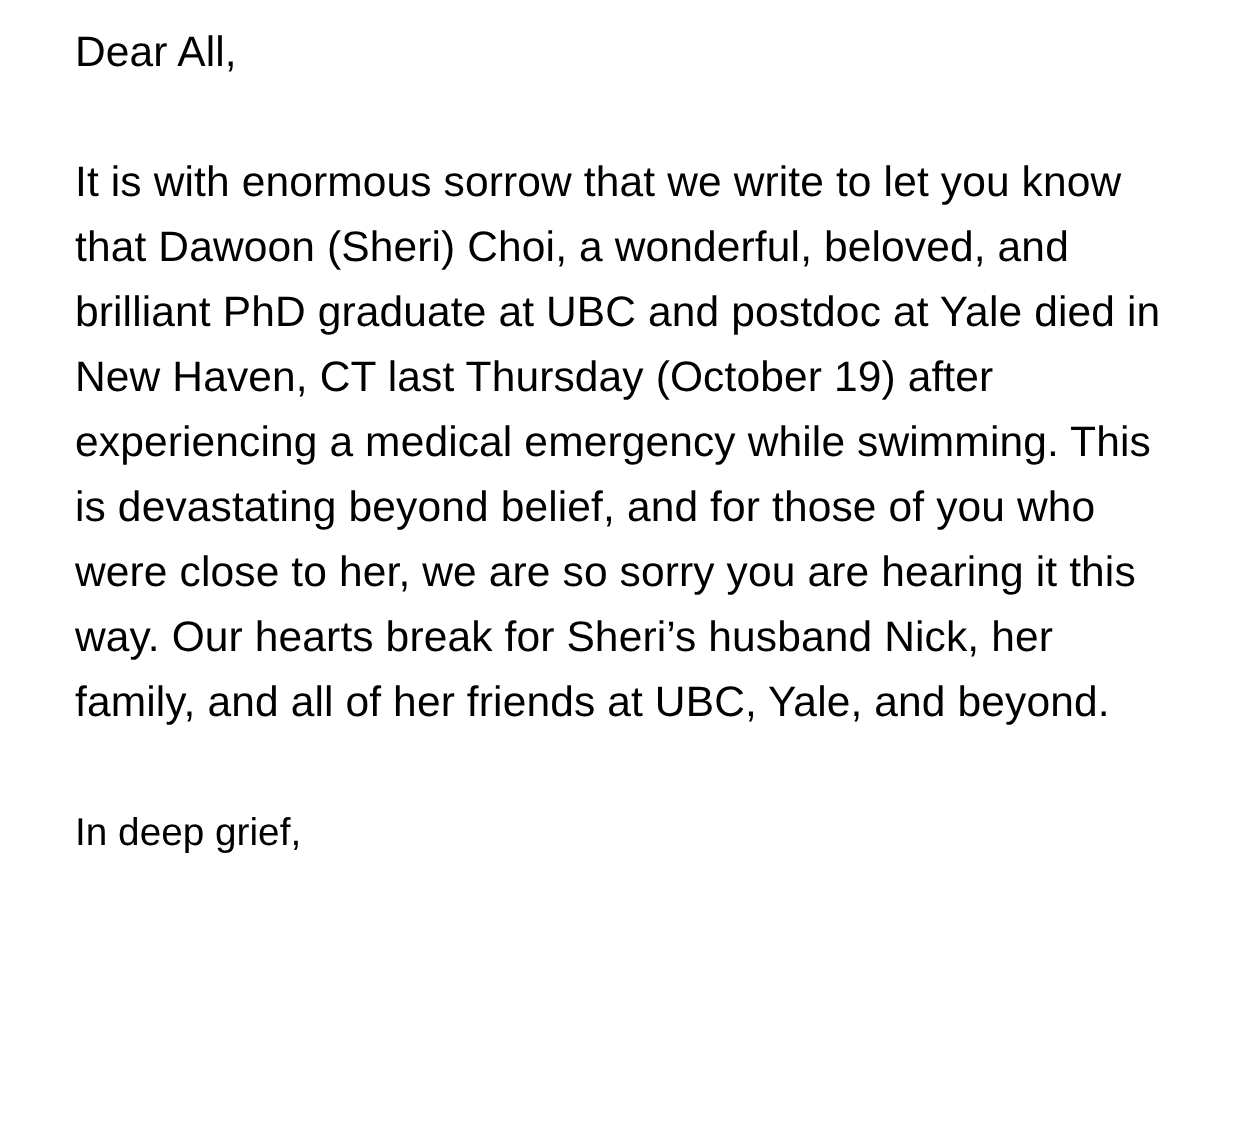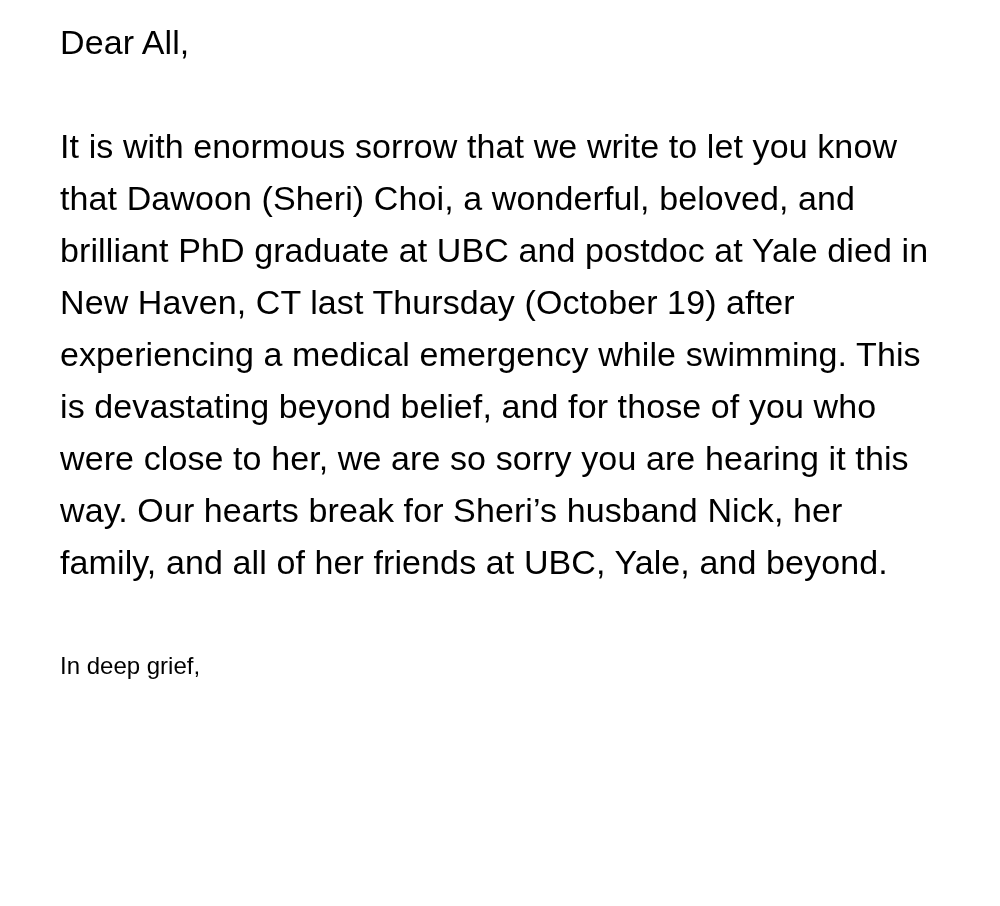--- a/index.html
+++ b/index.html
@@ -24,21 +24,21 @@
     font-size: 34px;
     line-height: 52px;
     letter-spacing: 0.1px;
     margin: 0;
     white-space: pre-wrap;
   }
   .gap {
     height: 52px;
   }
   .sign-line {
-    font-size: 24px;
+    font-size: 31px;
     line-height: 52px;
     margin: 0;
   }
 </style>
 </head>
 <body>
 
 <div class="message">
   <p class="para">Dear All,</p>
   <div class="gap"></div>

